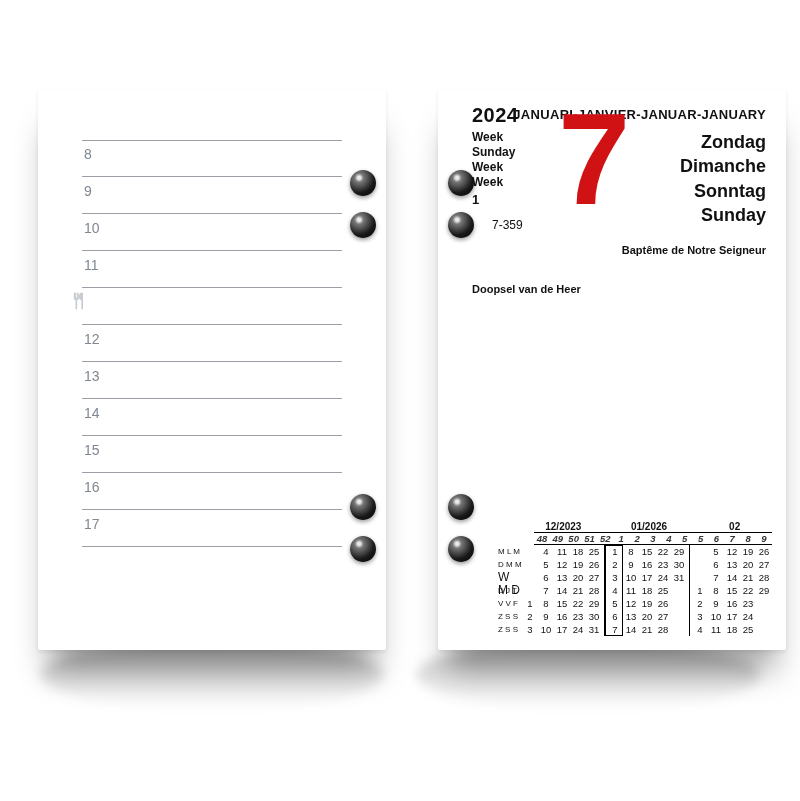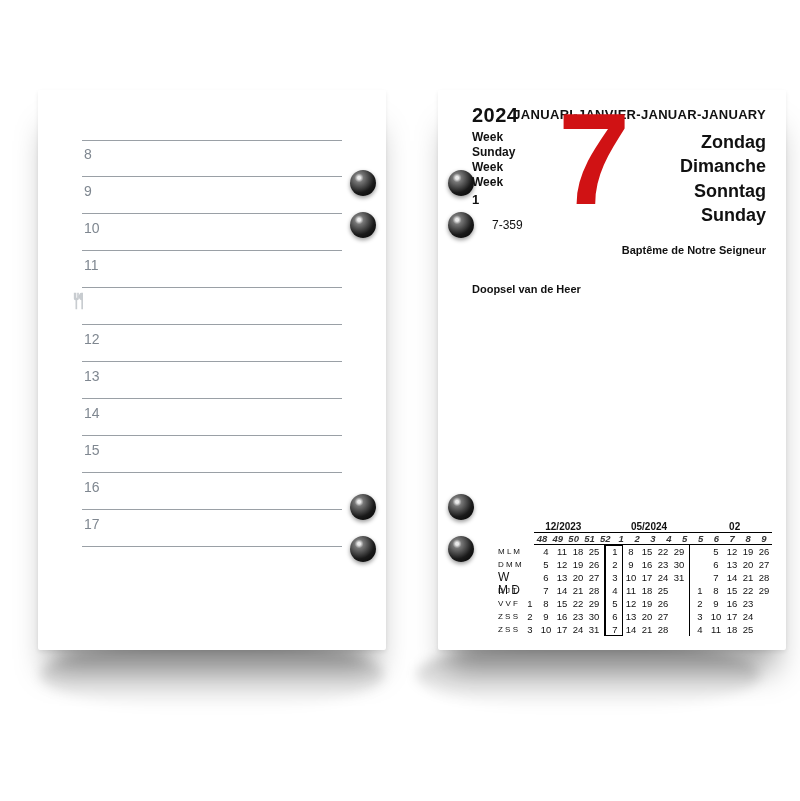--- a/index.html
+++ b/index.html
@@ -339,21 +339,21 @@
     </div>
 
     <div class="doy">7-359</div>
 
     <div class="holiday-l">Doopsel van de Heer</div>
     <div class="holiday-r">Baptême de Notre Seigneur</div>
 
     <div class="minical">
       <div class="monthlabels">
         <div>12/2023</div>
-        <div>05/2024</div>
+        <div>01/2026</div>
         <div>02</div>
       </div>
       <div class="weekrow">
           <span>48</span>
           <span>49</span>
           <span>50</span>
           <span>51</span>
           <span>52</span>
           <span>1</span>
           <span>2</span>

